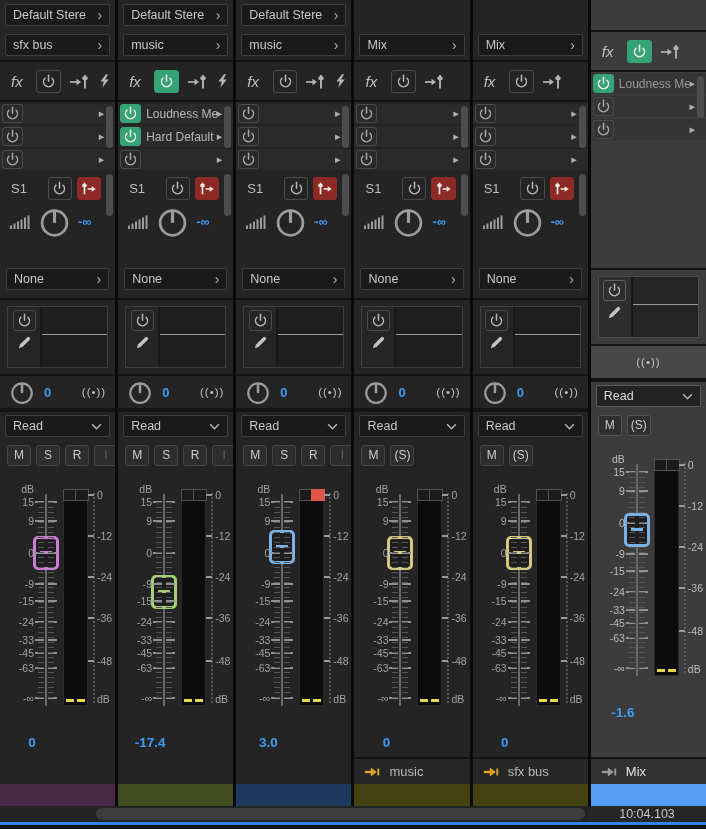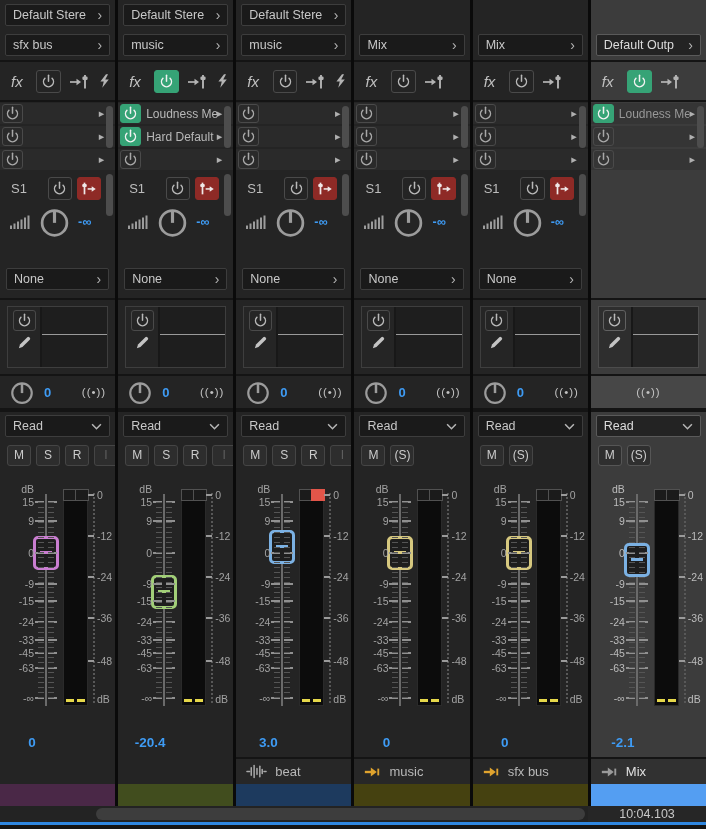--- a/index.html
+++ b/index.html
@@ -609,21 +609,21 @@
       <div class="fader-wrap">
         <div class="fader-groove"></div>
         <div class="fader-handle" style="top: 96.65px; color: rgb(162, 207, 120);"></div>
         <div class="meter">
           <div class="clipcell clip-l"></div>
           <div class="clipcell clip-r"></div>
           <div class="peak peak-l"></div>
           <div class="peak peak-r"></div>
         </div>
         <div class="meterdots"></div>
-        <div class="fader-value">-20.4</div>
+        <div class="fader-value">-17.4</div>
       <div class="flabel" style="top: 5px;">dB</div>
           <div class="flabel" style="top: 18px;">15</div>
           <div class="tick long" style="top: 23px; left: 35px; width: 9px;"></div>
           <div class="tick long" style="top: 23px; left: 48px; width: 9px;"></div>
           <div class="flabel" style="top: 37px;">9</div>
           <div class="tick long" style="top: 42px; left: 35px; width: 9px;"></div>
           <div class="tick long" style="top: 42px; left: 48px; width: 9px;"></div>
           <div class="flabel" style="top: 69px;">0</div>
           <div class="tick long" style="top: 74px; left: 35px; width: 9px;"></div>
           <div class="tick long" style="top: 74px; left: 48px; width: 9px;"></div>
@@ -1041,36 +1041,20 @@
           <div class="rlabel" style="top: 93px;">-24</div>
           <div class="rdash" style="top: 98px;"></div>
           <div class="rlabel" style="top: 134px;">-36</div>
           <div class="rdash" style="top: 139px;"></div>
           <div class="rlabel" style="top: 177px;">-48</div>
           <div class="rdash" style="top: 182px;"></div>
           <div class="rlabel" style="top: 215px;">dB</div>
         </div>
     </div>
 
-    <div class="sec namerow">
-      <span class="tname-icon icon-waveform">
-          <svg width="21" height="15" viewBox="0 0 22 14">
-            <g stroke="currentColor" stroke-width="1.6" stroke-linecap="round">
-              <line x1="1" y1="7" x2="3.8" y2="7"></line>
-              <line x1="5.5" y1="3.2" x2="5.5" y2="10.8"></line>
-              <line x1="8.5" y1="0.8" x2="8.5" y2="13.2"></line>
-              <line x1="11.5" y1="4" x2="11.5" y2="10"></line>
-              <line x1="14.5" y1="1.6" x2="14.5" y2="12.4"></line>
-              <line x1="17" y1="5" x2="17" y2="9"></line>
-              <line x1="18.8" y1="7" x2="21" y2="7"></line>
-            </g>
-          </svg>
-        </span>
-      <span class="tname">beat</span>
-    </div>
     <div class="strip" style="background: rgb(29, 58, 94);"></div>
   </div>
     <div class="track">
     <div class="sec outrow">
       <div class="dropdown out1 ghost">
         <span class="dd-label"></span>
         <span class="chev"></span>
       </div>
     </div>
     <div class="sec outrow">
@@ -1698,26 +1682,20 @@
     </div>
     <div class="strip" style="background: rgb(69, 65, 16);"></div>
   </div>
     <div class="track selected">
     <div class="sec outrow">
       <div class="dropdown out1 ghost">
         <span class="dd-label"></span>
         <span class="chev"></span>
       </div>
     </div>
-    <div class="sec outrow">
-      <div class="dropdown out2">
-        <span class="dd-label">Default Outp</span>
-        <span class="chev"></span>
-      </div>
-    </div>
 
     <div class="sec fxbar">
       <span class="fx-text">fx</span>
       <span class="btnbox fxpw on">
           <svg width="15" height="15" viewBox="0 0 16 16">
             <path d="M11.8 4.6 A5.3 5.3 0 1 1 4.2 4.6" fill="none" stroke="currentColor" stroke-width="1.6" stroke-linecap="round"></path>
             <line x1="8" y1="1.3" x2="8" y2="7.6" stroke="currentColor" stroke-width="1.6" stroke-linecap="round"></line>
           </svg>
         </span>
       <span class="ico">
@@ -1863,21 +1841,21 @@
       <div class="fader-wrap">
         <div class="fader-groove"></div>
         <div class="fader-handle" style="top: 65.2333px; color: rgb(123, 177, 227);"></div>
         <div class="meter">
           <div class="clipcell clip-l"></div>
           <div class="clipcell clip-r"></div>
           <div class="peak peak-l"></div>
           <div class="peak peak-r"></div>
         </div>
         <div class="meterdots"></div>
-        <div class="fader-value">-2.1</div>
+        <div class="fader-value">-1.6</div>
       <div class="flabel" style="top: 5px;">dB</div>
           <div class="flabel" style="top: 18px;">15</div>
           <div class="tick long" style="top: 23px; left: 35px; width: 9px;"></div>
           <div class="tick long" style="top: 23px; left: 48px; width: 9px;"></div>
           <div class="flabel" style="top: 37px;">9</div>
           <div class="tick long" style="top: 42px; left: 35px; width: 9px;"></div>
           <div class="tick long" style="top: 42px; left: 48px; width: 9px;"></div>
           <div class="flabel" style="top: 69px;">0</div>
           <div class="tick long" style="top: 74px; left: 35px; width: 9px;"></div>
           <div class="tick long" style="top: 74px; left: 48px; width: 9px;"></div>

